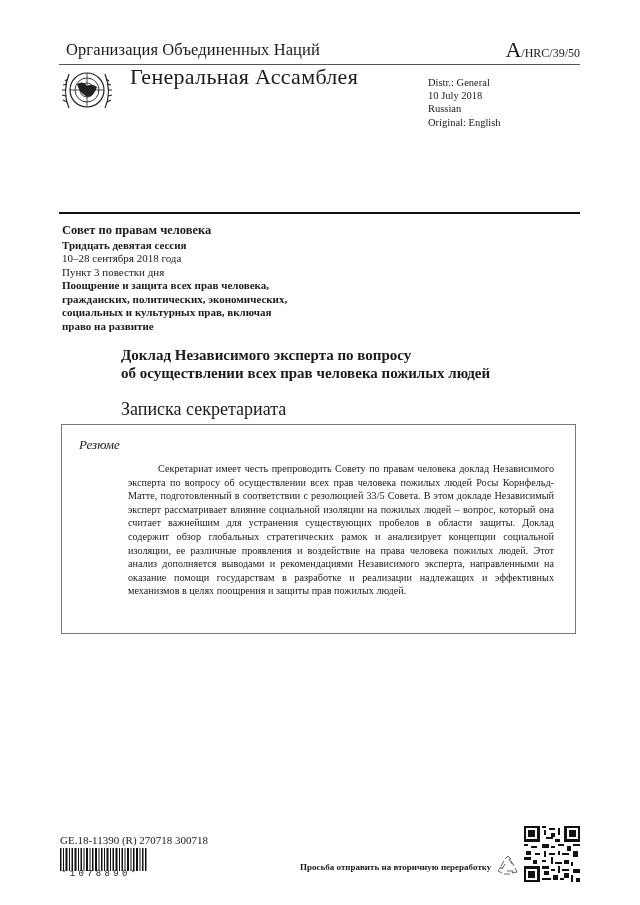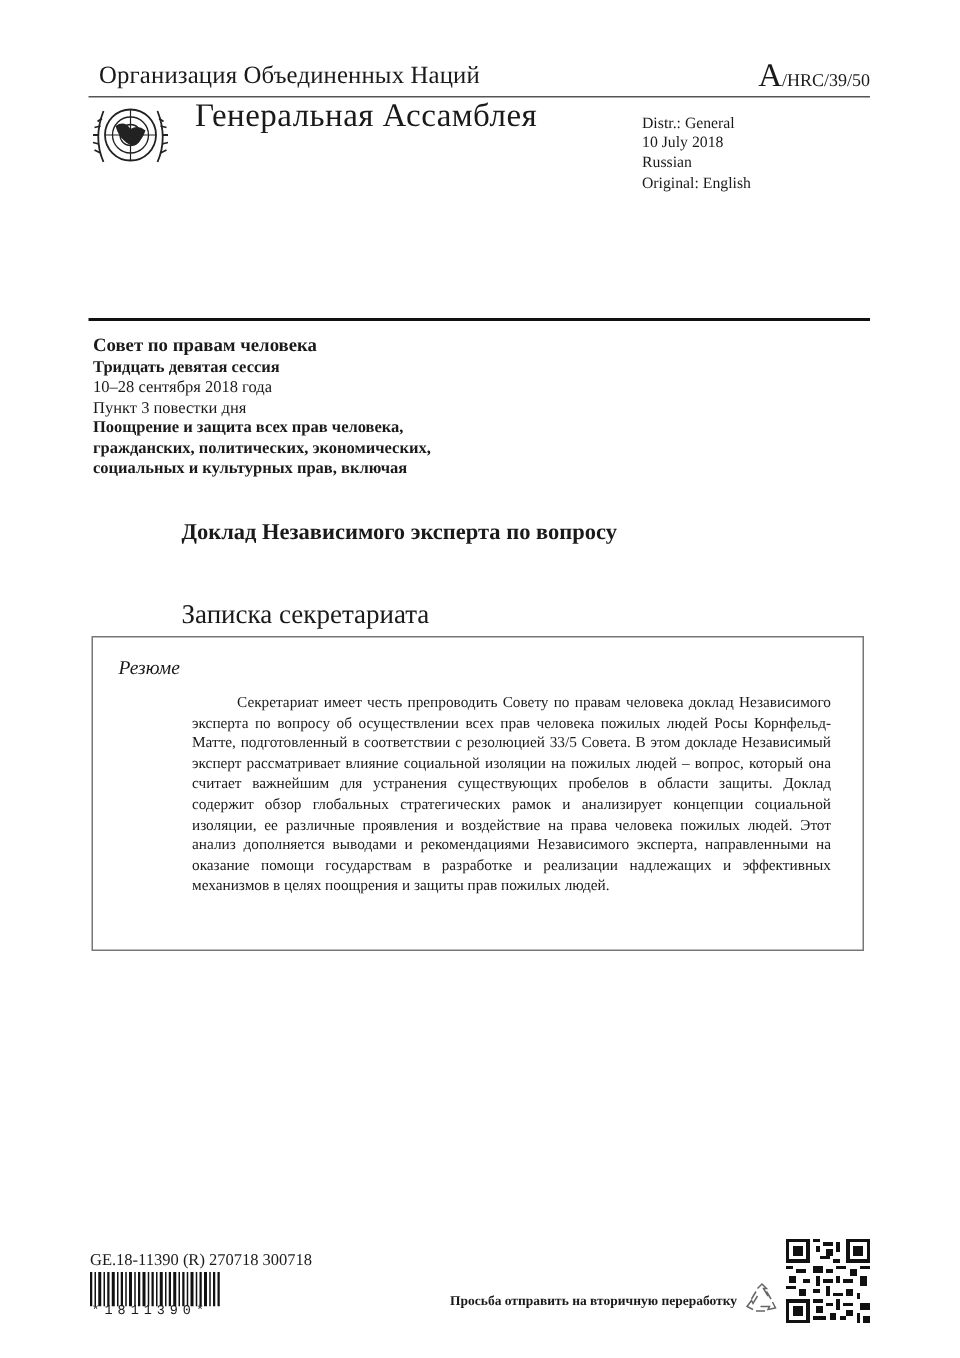--- a/index.html
+++ b/index.html
@@ -72,24 +72,26 @@
 <div class="abs rule-thick"></div>
 
 <div class="abs council">
   <div class="b1">Совет по правам человека</div>
   <div class="b2">Тридцать девятая сессия</div>
   <div>10–28 сентября 2018 года</div>
   <div>Пункт 3 повестки дня</div>
   <div class="bold">Поощрение и защита всех прав человека,</div>
   <div class="bold">гражданских, политических, экономических,</div>
   <div class="bold">социальных и культурных прав, включая</div>
+  <div class="bold">право на развитие</div>
 </div>
 
 <div class="abs report-title">
   <div>Доклад Независимого эксперта по вопросу</div>
+  <div>об осуществлении всех прав человека пожилых людей</div>
 </div>
 <div class="abs note">Записка секретариата</div>
 
 <div class="abs summary-box"></div>
 <div class="abs summary-heading">Резюме</div>
 <div class="abs summary-text">Секретариат имеет честь препроводить Совету по правам человека доклад Независимого эксперта по вопросу об осуществлении всех прав человека пожилых людей Росы Корнфельд-Матте, подготовленный в соответствии с резолюцией 33/5 Совета. В этом докладе Независимый эксперт рассматривает влияние социальной изоляции на пожилых людей – вопрос, который она считает важнейшим для устранения существующих пробелов в области защиты. Доклад содержит обзор глобальных стратегических рамок и анализирует концепции социальной изоляции, ее различные проявления и воздействие на права человека пожилых людей. Этот анализ дополняется выводами и рекомендациями Независимого эксперта, направленными на оказание помощи государствам в разработке и реализации надлежащих и эффективных механизмов в целях поощрения и защиты прав пожилых людей.</div>
 
 <div class="abs job-number">GE.18-11390  (R)  270718  300718</div>
 <svg class="abs barcode" viewBox="0 0 88 20" preserveAspectRatio="none">
   <g fill="#111">
@@ -118,21 +120,21 @@
       <rect x="64.5" y="0" width="1" height="20"></rect>
       <rect x="67" y="0" width="2" height="20"></rect>
     <rect x="70.5" y="0" width="1" height="20"></rect>
       <rect x="73" y="0" width="1.5" height="20"></rect>
       <rect x="76" y="0" width="2" height="20"></rect>
     <rect x="79.5" y="0" width="1" height="20"></rect>
       <rect x="82" y="0" width="1.5" height="20"></rect>
       <rect x="85" y="0" width="1.5" height="20"></rect>
   </g>
 </svg>
-<div class="abs barcode-num">*1811390*</div>
+<div class="abs barcode-num">*1078890*</div>
 
 <div class="abs recycle-text">Просьба отправить на вторичную переработку</div>
 <svg class="abs recycle-icon" viewBox="0 0 22 22">
   <g fill="none" stroke="#666" stroke-width="1">
     <path d="M8 4 L11 1 L14 4 L12 4 L15 9"></path>
     <path d="M18 13 L20 17 L15 18 L16 16 L10 16"></path>
     <path d="M5 18 L1 16 L4 12 L5 14 L8 9"></path>
     <path d="M7 6 L4 11 M17 11 L14 6 M13 19 L7 19"></path>
   </g>
 </svg>

